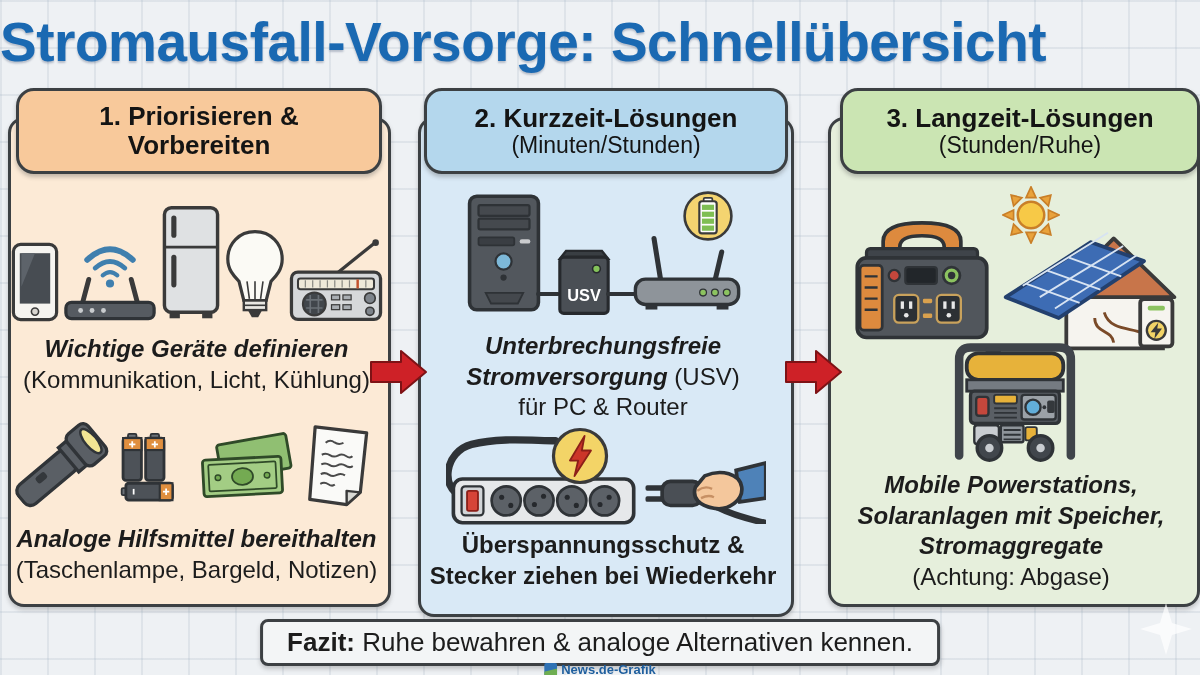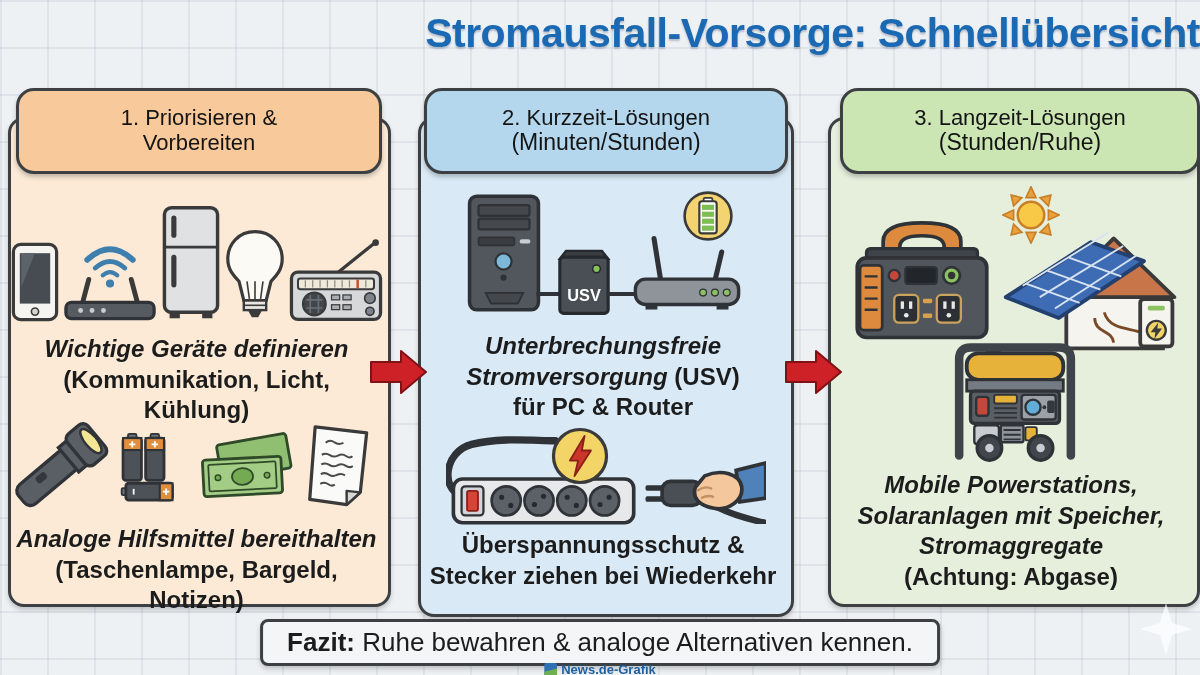--- a/index.html
+++ b/index.html
@@ -3,40 +3,40 @@
 <meta charset="utf-8">
 <style>
   html,body{margin:0;padding:0;}
   body{font-family:"Liberation Sans",sans-serif;}
   .canvas{position:relative;width:1200px;height:675px;overflow:hidden;
     background-color:#eef1f4;
     background-image:
       linear-gradient(to right, rgba(165,180,196,0.22) 1.5px, transparent 1.5px),
       linear-gradient(to bottom, rgba(165,180,196,0.22) 1.5px, transparent 1.5px);
     background-size:47px 47px;}
-  .title{position:absolute;left:0;top:10px;width:100%;text-align:right;
-    font-size:41px;font-weight:bold;letter-spacing:-0.5px;color:#1a69b2;
+  .title{position:absolute;left:0;top:10px;width:100%;text-align:left;
+    font-size:55px;font-weight:bold;letter-spacing:-0.5px;color:#1a69b2;
     text-shadow:0 2px 2px rgba(20,40,80,0.25);}
   .panel{position:absolute;border:3px solid #3c4043;border-radius:16px;
     box-shadow:0 3px 4px rgba(60,60,60,0.25);}
   #panel1{left:8px;top:117px;width:377px;height:484px;background:#fcead6;}
   #panel2{left:418px;top:117px;width:370px;height:494px;background:#d9e9f6;}
   #panel3{left:828px;top:117px;width:366px;height:484px;background:#e6efdc;}
   .hdr{position:absolute;border:3px solid #3c4043;border-radius:18px;
     display:flex;flex-direction:column;justify-content:center;align-items:center;
     text-align:center;color:#141414;box-shadow:0 3px 4px rgba(60,60,60,0.3);}
-  .hdr .h1{font-size:22px;font-weight:normal;line-height:1.12;}
+  .hdr .h1{font-size:26px;font-weight:bold;line-height:1.12;}
   .hdr .h2{font-size:23px;font-weight:normal;line-height:1.12;}
   #hdr1{left:16px;top:88px;width:360px;height:80px;background:#f8c99b;}
   #hdr1 .h1{width:250px;}
   #hdr2{left:424px;top:88px;width:358px;height:80px;background:#b4d7ed;}
   #hdr3{left:834px;top:88px;width:354px;height:80px;background:#cbe5b3;margin-left:6px;}
   .cap{position:absolute;text-align:center;color:#1c1c1c;font-size:24px;line-height:1.28;}
   .cap .bold{font-weight:bold;font-style:italic;}
-  .cap .note{font-weight:bold;}
+  .cap .note{font-weight:normal;}
   #cap1{left:8px;top:334px;width:377px;}
   #cap2{left:8px;top:524px;width:377px;}
   #cap3{left:420px;top:331px;width:366px;}
   #cap4{left:420px;top:530px;width:366px;font-weight:bold;}
   #cap5{left:830px;top:470px;width:362px;}
   .iconrow{position:absolute;}
   #c1r1{left:8px;top:186px;width:377px;height:138px;display:flex;align-items:flex-end;
     justify-content:center;gap:2px;padding-bottom:2px;box-sizing:border-box;}
   #c1r2{left:14px;top:412px;width:360px;height:110px;display:flex;align-items:center;
     justify-content:center;gap:12px;}

